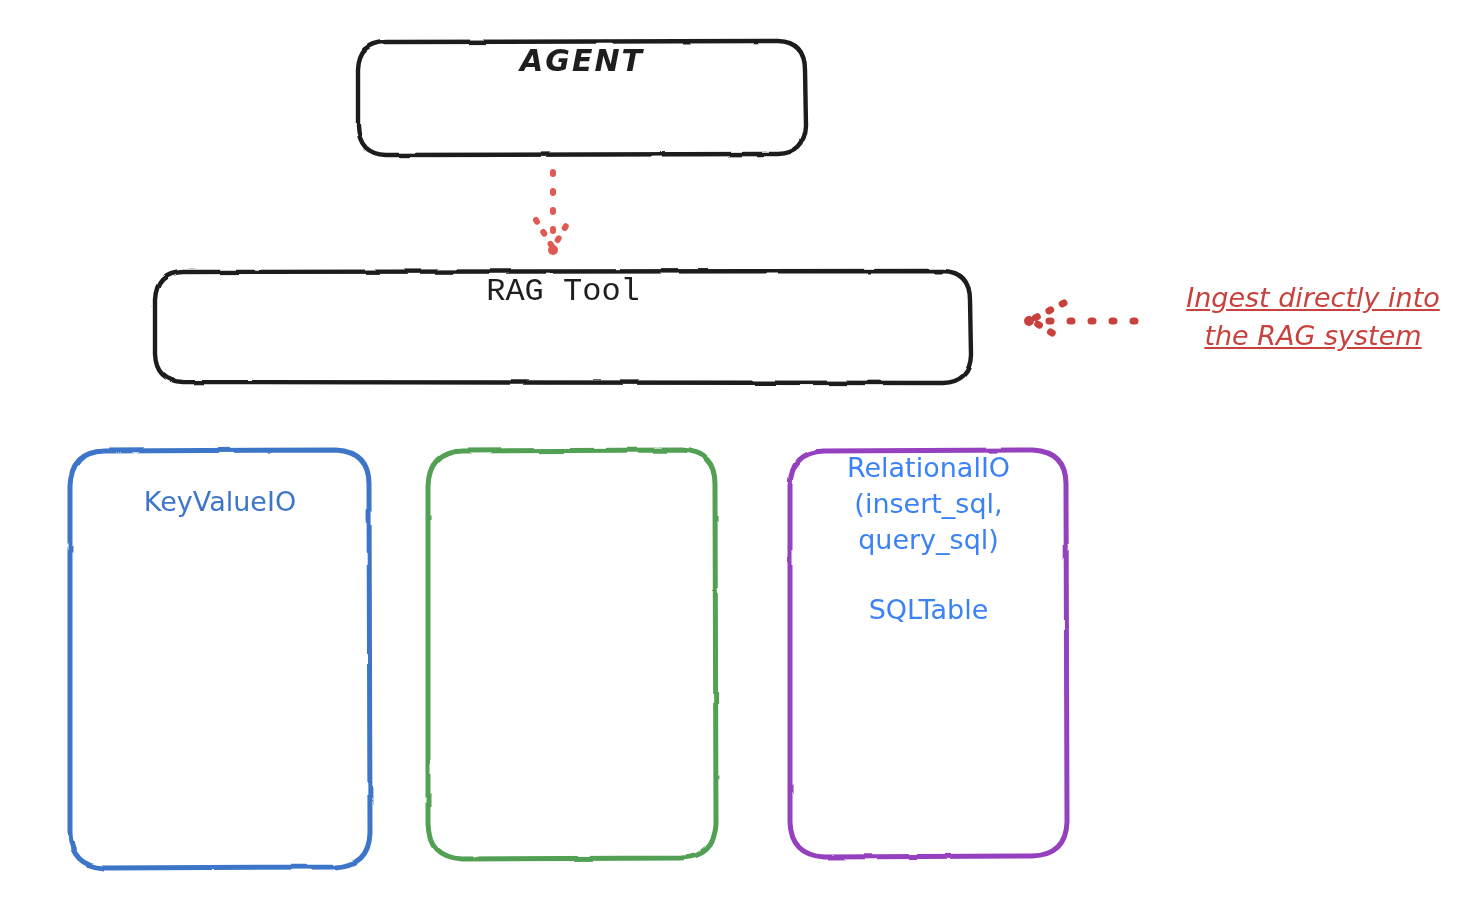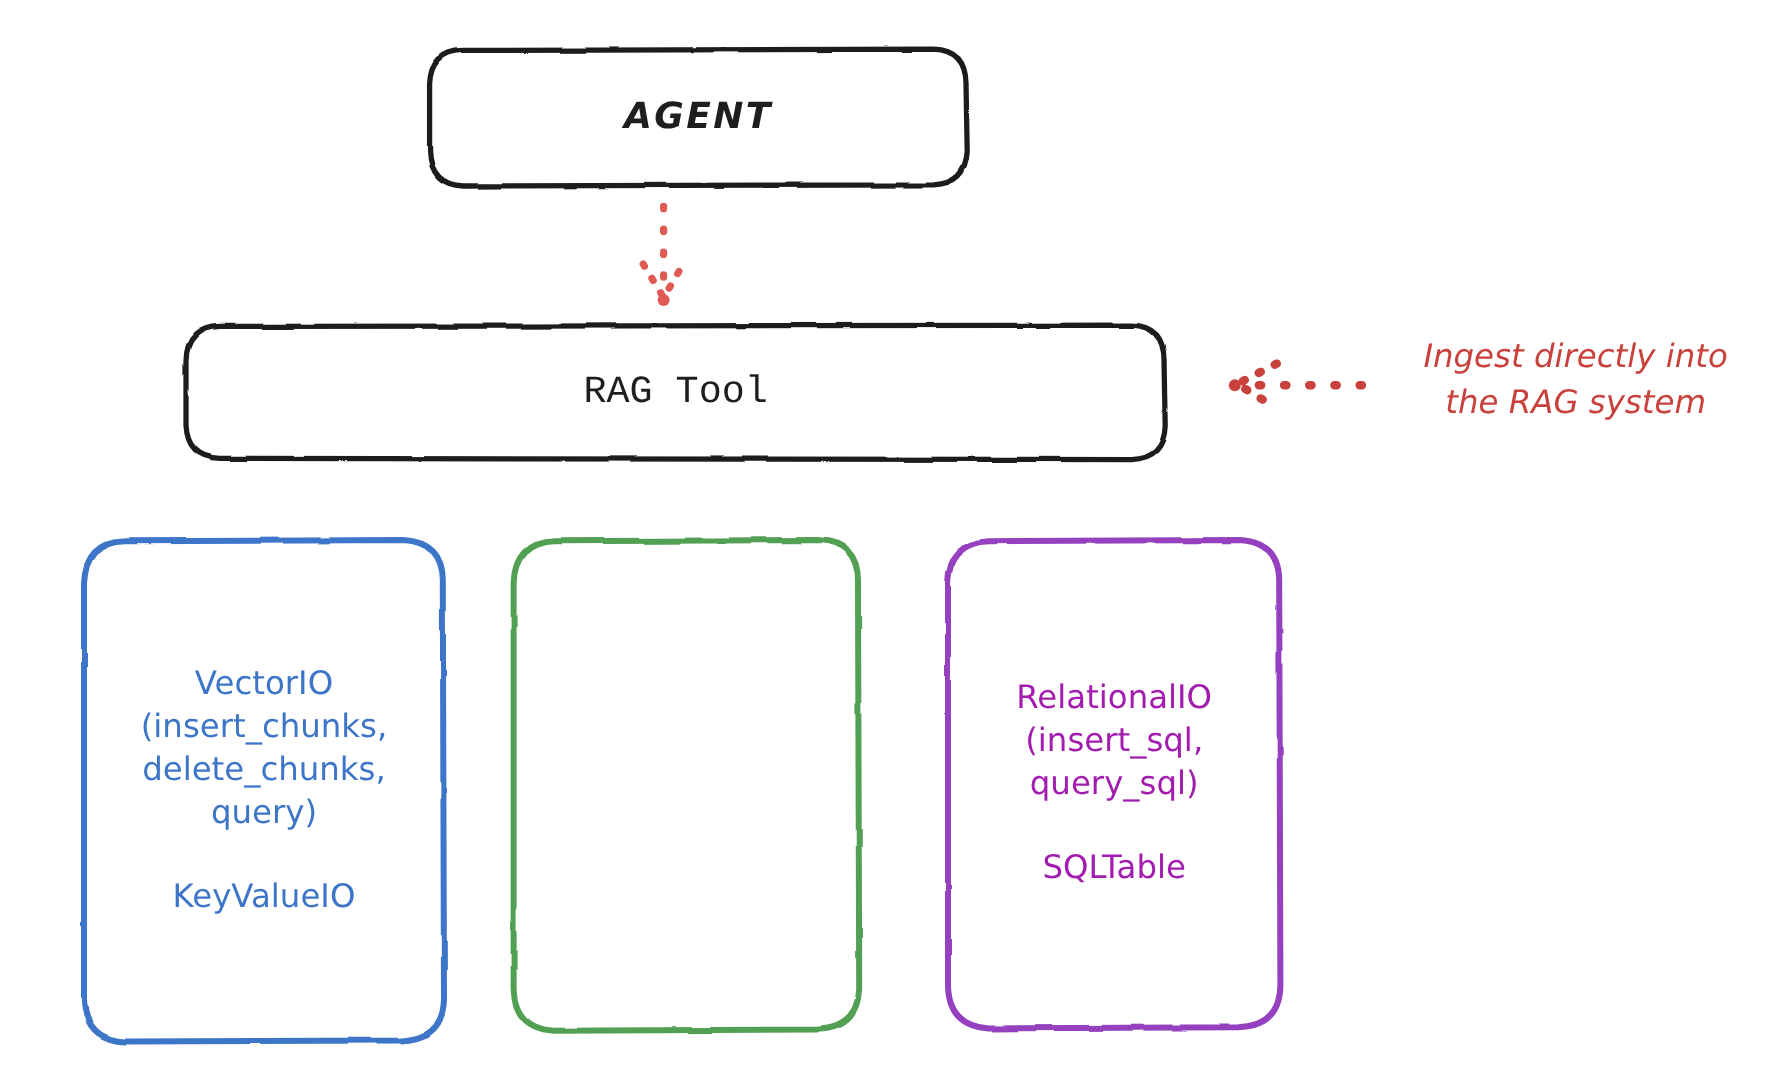--- a/index.html
+++ b/index.html
@@ -18,21 +18,21 @@
     position: absolute;
     inset: 0;
     width: 1484px;
     height: 910px;
   }
   .node {
     position: absolute;
     display: flex;
     flex-direction: column;
     align-items: center;
-    justify-content: center;
+    justify-content: flex-start;
     text-align: center;
     box-sizing: border-box;
     user-select: none;
   }
   .node-label {
     white-space: pre-line;
     line-height: 1.32;
   }
 
   
@@ -64,36 +64,37 @@
   .provider .node-label {
     font-family: "DejaVu Sans", sans-serif;
     font-size: 27px;
     line-height: 1.33;
   }
   .provider .node-label.second {
     margin-top: 34px;
   }
   #vectorio-node .node-label { color: #3d76c8; }
   #keyvalueio-node .node-label { color: #51a052; }
-  #relationalio-node .node-label { color: #a21caf; }
+  #relationalio-node .node-label { color: #3b82f6; }
 
   
   #annotation-text {
     position: absolute;
     left: 1148px;
     top: 279px;
     width: 330px;
     text-align: center;
     font-family: "DejaVu Sans", sans-serif;
     font-style: italic;
     font-size: 27px;
     line-height: 1.42;
     color: #c9413c;
     white-space: pre-line;
     user-select: none;
+    text-decoration: underline;
   }
 </style>
 </head>
 <body>
 
 <svg id="canvas" viewBox="0 0 1484 910" aria-hidden="true">
   <defs>
     <filter id="rough" x="-4%" y="-8%" width="108%" height="116%">
       <feTurbulence type="fractalNoise" baseFrequency="0.028" numOctaves="2" seed="7" result="n"></feTurbulence>
       <feDisplacementMap in="SourceGraphic" in2="n" scale="2.6" xChannelSelector="R" yChannelSelector="G"></feDisplacementMap>
@@ -135,24 +136,20 @@
 
 <div class="node" id="agent-node">
   <div class="node-label">AGENT</div>
 </div>
 
 <div class="node" id="ragtool-node">
   <div class="node-label">RAG Tool</div>
 </div>
 
 <div class="node provider" id="vectorio-node">
-  <div class="node-label">VectorIO
-(insert_chunks,
-delete_chunks,
-query)</div>
   <div class="node-label second">KeyValueIO</div>
 </div>
 
 <div class="node provider" id="keyvalueio-node">
 </div>
 
 <div class="node provider" id="relationalio-node">
   <div class="node-label">RelationalIO
 (insert_sql,
 query_sql)</div>

